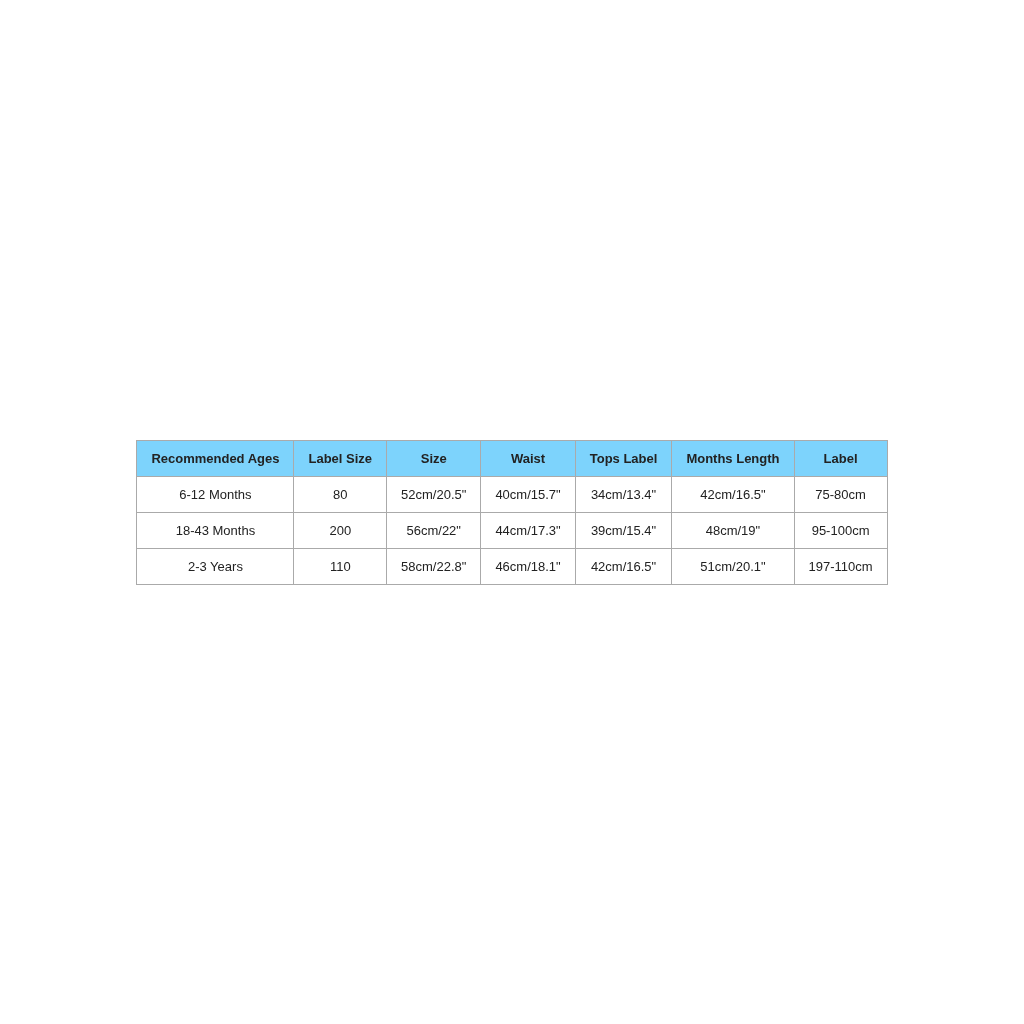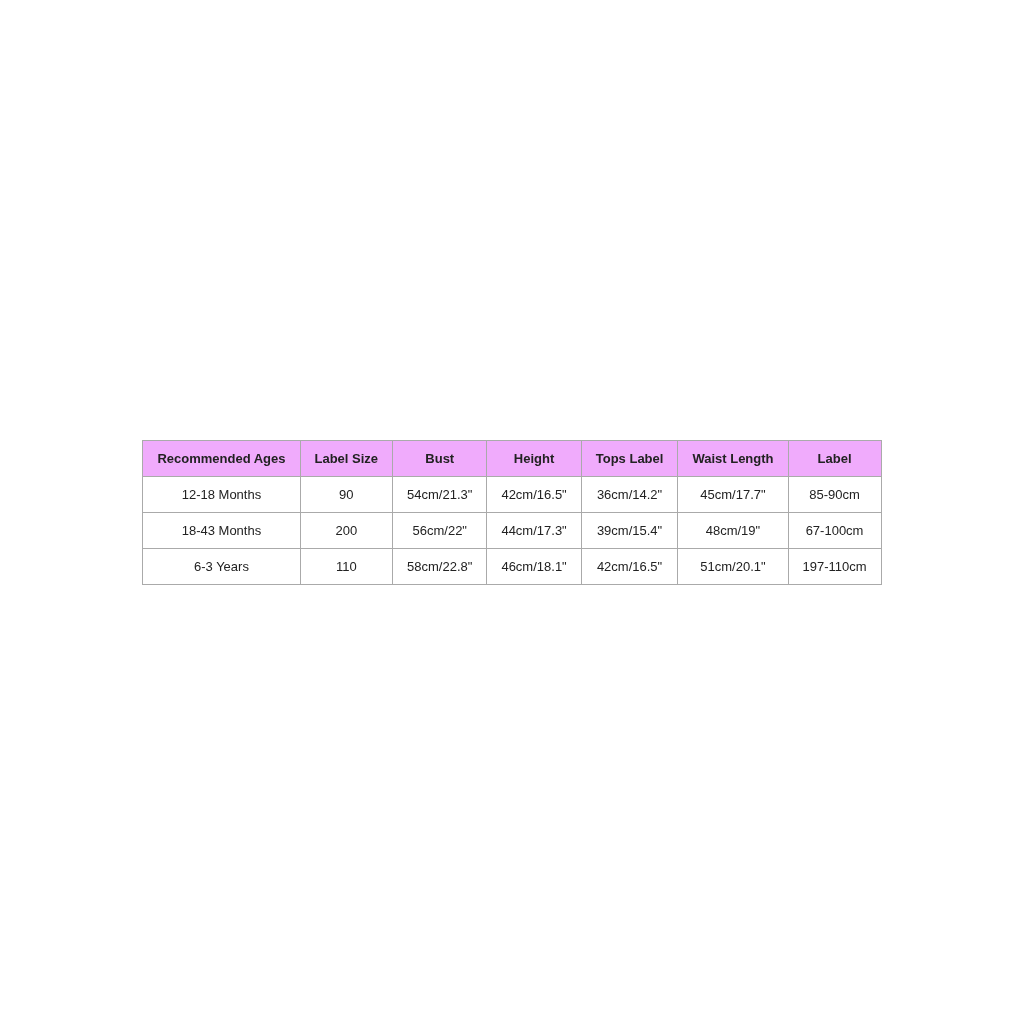--- a/index.html
+++ b/index.html
@@ -34,64 +34,64 @@
 
     table th, table td {
       border: 1px solid #aaa;
       padding: 10px 14px;
       text-align: center;
       white-space: nowrap;
     }
 
     table th {
       font-weight: bold;
-      background-color: #f0abfc;
+      background-color: #7dd3fc;
     }
 
     table td {
       font-weight: normal;
     }
   </style>
 </head>
 <body>
 
 <div class="table-container">
   <table>
     <thead>
       <tr>
         <th>Recommended Ages</th>
         <th>Label Size</th>
-        <th>Bust</th>
-        <th>Height</th>
+        <th>Size</th>
+        <th>Waist</th>
         <th>Tops Label</th>
-        <th>Waist Length</th>
+        <th>Months Length</th>
         <th>Label</th>
       </tr>
     </thead>
     <tbody id="table-body">
-        <tr>
-          <td>12-18 Months</td>
-          <td>90</td>
-          <td>54cm/21.3"</td>
+    <tr>
+          <td>6-12 Months</td>
+          <td>80</td>
+          <td>52cm/20.5"</td>
+          <td>40cm/15.7"</td>
+          <td>34cm/13.4"</td>
           <td>42cm/16.5"</td>
-          <td>36cm/14.2"</td>
-          <td>45cm/17.7"</td>
-          <td>85-90cm</td>
+          <td>75-80cm</td>
         </tr>
         <tr>
           <td>18-43 Months</td>
           <td>200</td>
           <td>56cm/22"</td>
           <td>44cm/17.3"</td>
           <td>39cm/15.4"</td>
           <td>48cm/19"</td>
-          <td>67-100cm</td>
+          <td>95-100cm</td>
         </tr>
         <tr>
-          <td>6-3 Years</td>
+          <td>2-3 Years</td>
           <td>110</td>
           <td>58cm/22.8"</td>
           <td>46cm/18.1"</td>
           <td>42cm/16.5"</td>
           <td>51cm/20.1"</td>
           <td>197-110cm</td>
         </tr>
       </tbody>
   </table>
 </div>

